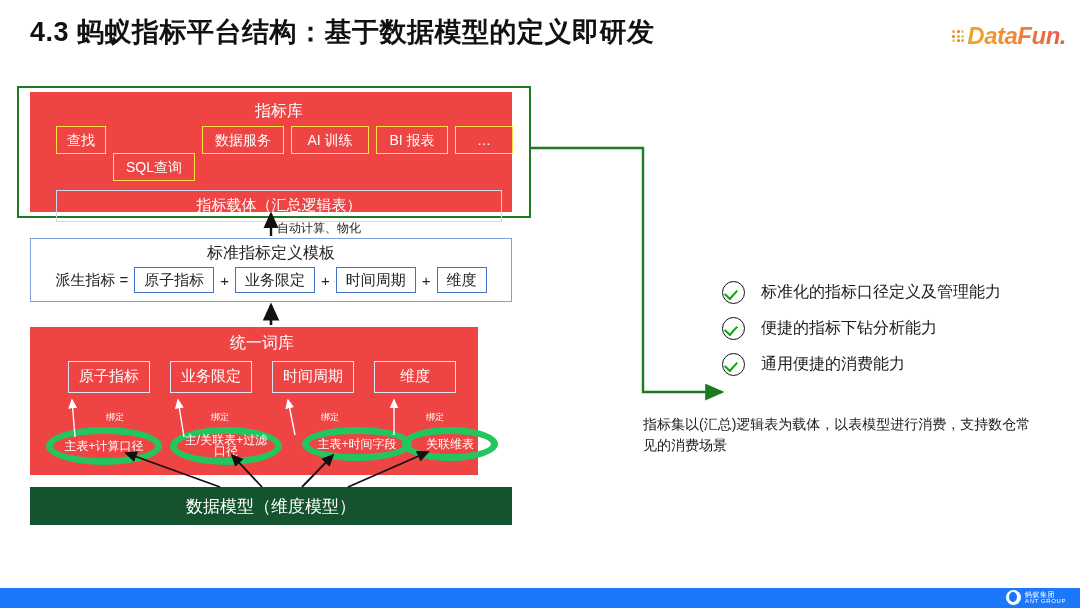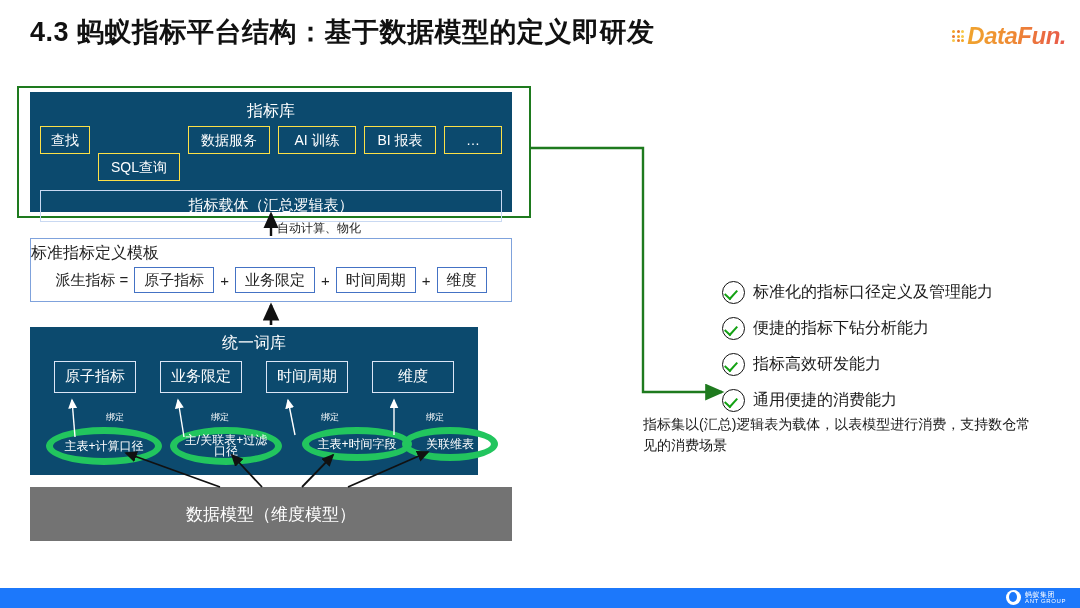--- a/index.html
+++ b/index.html
@@ -33,21 +33,21 @@
   }
   
   #diagram{position:absolute;left:0;top:0;width:1080px;height:608px;}
   .abs{position:absolute;box-sizing:border-box;}
   
   .green-frame{
     left:17px;top:86px;width:514px;height:132px;
     border:2px solid #1E7A1E;background:transparent;
   }
   
-  .panel-blue{background:#0c4a6e;}
+  .panel-blue{background:#ef4444;padding-left:16px;}
   .lib-panel{left:30px;top:92px;width:482px;height:120px;padding-top:6px;}
   .panel-title{
     color:#ffffff;font-size:16px;text-align:center;line-height:26px;
   }
   .chip-row{
     display:flex;gap:7px;justify-content:space-between;
     padding:2px 10px 0 10px;box-sizing:border-box;width:100%;
   }
   .chip{
     border:1px solid #fde047;color:#ffffff;font-size:14px;
@@ -62,21 +62,21 @@
   .chip.c5{flex:0 0 58px;}
   .carrier-bar{
     margin:9px 10px 0 10px;border:1px solid #C9D9F2;color:#fff;
     font-size:15px;height:30px;line-height:28px;text-align:center;
   }
   
   .tpl-box{
     left:30px;top:238px;width:482px;height:64px;
     border:1px solid #7FA2DC;background:#ffffff;
   }
-  .tpl-title{font-size:16px;color:#222;text-align:left;line-height:24px;padding-top:2px;}
+  .tpl-title{font-size:16px;color:#222;text-align:center;line-height:24px;padding-top:2px;}
   .tpl-formula{
     display:flex;align-items:center;justify-content:center;gap:6px;
     font-size:15px;color:#222;padding-top:2px;
   }
   .tpl-term{
     border:1px solid #4472C4;padding:2px 9px;font-size:15px;color:#222;
     background:#fff;line-height:20px;
   }
   .plus{font-size:15px;color:#222;}
   
@@ -89,26 +89,26 @@
   }
   .ellipse{
     position:absolute;border:7px solid #22c55e;border-radius:50%;
     color:#ffffff;font-size:12px;text-align:center;
     display:flex;align-items:center;justify-content:center;
     line-height:11px;padding:0 4px;box-sizing:border-box;
   }
   .bind-label{position:absolute;color:#ffffff;font-size:9px;}
   
   .model-box{
-    left:30px;top:487px;width:482px;height:54px;background:#737373;
+    left:30px;top:487px;width:482px;height:38px;background:#14532d;
     color:#ffffff;font-size:17px;display:flex;align-items:center;justify-content:center;
   }
   
   .check-list{position:absolute;left:722px;top:281px;width:350px;}
-  .check-item{display:flex;align-items:center;gap:8px;margin-bottom:13px;}
+  .check-item{display:flex;align-items:center;gap:16px;margin-bottom:13px;}
   .check-circle{
     width:21px;height:21px;flex:0 0 21px;border:1.6px solid #111;border-radius:50%;
     position:relative;background:#fff;
   }
   .check-circle::after{
     content:"";position:absolute;left:4px;top:4.5px;width:6px;height:10px;
     border-right:2.6px solid #12A112;border-bottom:2.6px solid #12A112;
     transform:rotate(42deg);
   }
   .check-text{font-size:16px;color:#1a1a1a;white-space:nowrap;}
@@ -239,24 +239,20 @@
   <div class="check-item">
     <span class="check-circle"></span>
     <span class="check-text">标准化的指标口径定义及管理能力</span>
   </div>
   <div class="check-item">
     <span class="check-circle"></span>
     <span class="check-text">便捷的指标下钻分析能力</span>
   </div>
   <div class="check-item">
     <span class="check-circle"></span>
-    <span class="check-text">指标高效研发能力</span>
-  </div>
-  <div class="check-item">
-    <span class="check-circle"></span>
     <span class="check-text">通用便捷的消费能力</span>
   </div>
 </div>
 
 <div class="note-text">指标集以(汇总)逻辑表为载体，以表模型进行消费，支持数仓常见的消费场景</div>
 
 <div class="abs footer-bar"></div>
 <div class="ant-logo">
   <span class="ant-mark"></span>
   <span class="ant-words">

